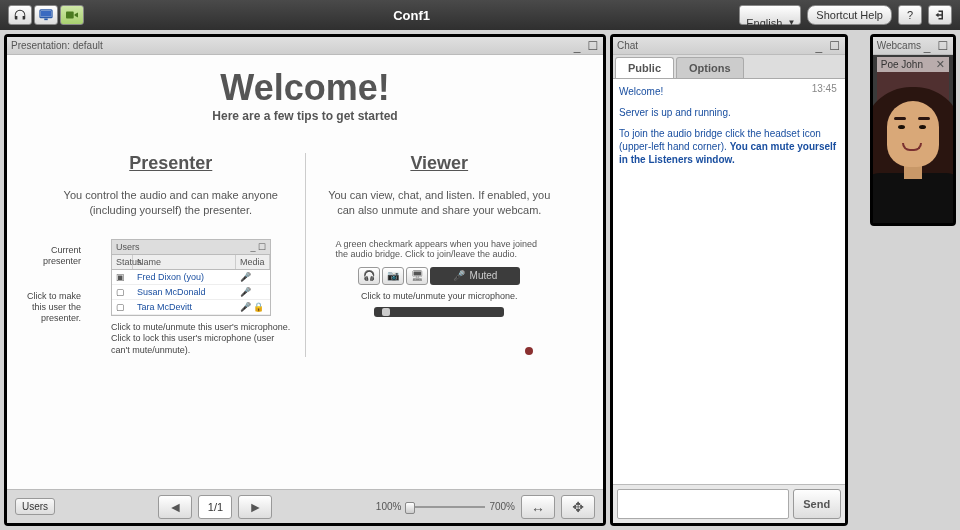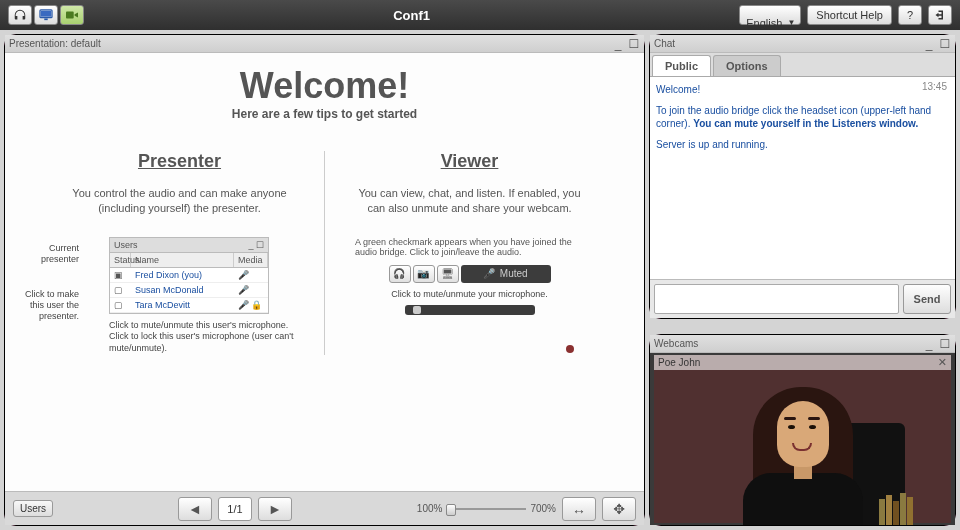--- a/index.html
+++ b/index.html
@@ -7,27 +7,27 @@
 .app{background:#ddd;width:100%;height:100%;display:flex;flex-direction:column}
 
 .topbar{height:30px;background:linear-gradient(#4a4a4a,#2f2f2f);display:flex;align-items:center;padding:0 8px;color:#fff}
 .topbar-left{display:flex;gap:2px}
 .topbar .icon-btn{width:24px;height:20px;background:linear-gradient(#fff,#ddd);border:1px solid #888;border-radius:3px;display:flex;align-items:center;justify-content:center;cursor:pointer;color:#333}
 .topbar .icon-btn.active{background:linear-gradient(#cfe8a8,#a8d070)}
 .topbar-title{flex:1;text-align:center;font-weight:bold;font-size:13px}
 .topbar-right{display:flex;gap:6px;align-items:center}
 .lang-select{background:linear-gradient(#fff,#ddd);border:1px solid #888;border-radius:3px;height:20px;padding:15px 18px 0 6px;display:flex;align-items:center;position:relative;cursor:pointer;font-size:11px;color:#333}
 .lang-select::after{content:"▼";position:absolute;right:5px;font-size:8px;color:#333}
-.shortcut-btn{background:linear-gradient(#fff,#ddd);border:1px solid #888;border-radius:3px;height:20px;padding:0 8px;display:flex;align-items:center;cursor:pointer;font-size:11px;color:#333}
+.shortcut-btn{background:linear-gradient(#fff,#ddd);border:1px solid #888;border-radius:8px;height:20px;padding:0 8px;display:flex;align-items:center;cursor:pointer;font-size:11px;color:#333}
 
 .main{flex:1;display:flex;padding:4px;gap:4px;background:#d4d4d4;min-height:0}
 .col-left{flex:1;display:flex;flex-direction:column;min-width:0}
-.col-right{width:307px;display:flex;flex-direction:column;gap:15px}
-
-.panel{background:#ec4899;border:1px solid #000000;border-radius:12px;display:flex;flex-direction:column}
+.col-right{width:346px;display:flex;gap:22px}
+
+.panel{background:#ec4899;border:3px solid #000000;border-radius:4px;display:flex;flex-direction:column}
 .panel-header{height:18px;background:linear-gradient(#e0e0e0,#cfcfcf);display:flex;align-items:center;padding:0 4px;font-size:10px;color:#555;border-bottom:1px solid #bbb}
 .panel-header .panel-title{flex:1}
 .panel-header .panel-ctrls{display:flex;gap:4px}
 .panel-ctrl{width:12px;height:12px;display:flex;align-items:center;justify-content:center;cursor:pointer;color:#555;font-size:12px}
 
 .presentation{flex:1;min-height:0}
 .pres-body{flex:1;background:#fdfdfd;padding:12px 40px;position:relative;overflow:hidden}
 .welcome-title{text-align:center;font-size:36px;font-weight:bold;color:#555;margin-top:0}
 .welcome-sub{text-align:center;font-size:12px;font-weight:bold;color:#555;margin-bottom:30px}
 .two-col{display:flex;gap:10px}
@@ -240,22 +240,22 @@
             <span class="panel-ctrl">☐</span>
           </div>
         </div>
         <div class="chat-tabs">
           <div class="chat-tab active">Public</div>
           <div class="chat-tab">Options</div>
         </div>
         <div class="chat-body">
           <span class="chat-time">13:45</span>
           <p>Welcome!</p>
+          <p>Server is up and running.</p>
           <p><span>To join the audio bridge click the headset icon (upper-left hand corner). </span><span class="bold">You can mute yourself in the Listeners window.</span></p>
-          <p>Server is up and running.</p>
         </div>
         <div class="chat-input">
           <textarea style=""></textarea>
           <button class="send-btn">Send</button>
         </div>
       </div>
 
       <div class="panel webcams">
         <div class="panel-header">
           <span class="panel-title">Webcams</span>

